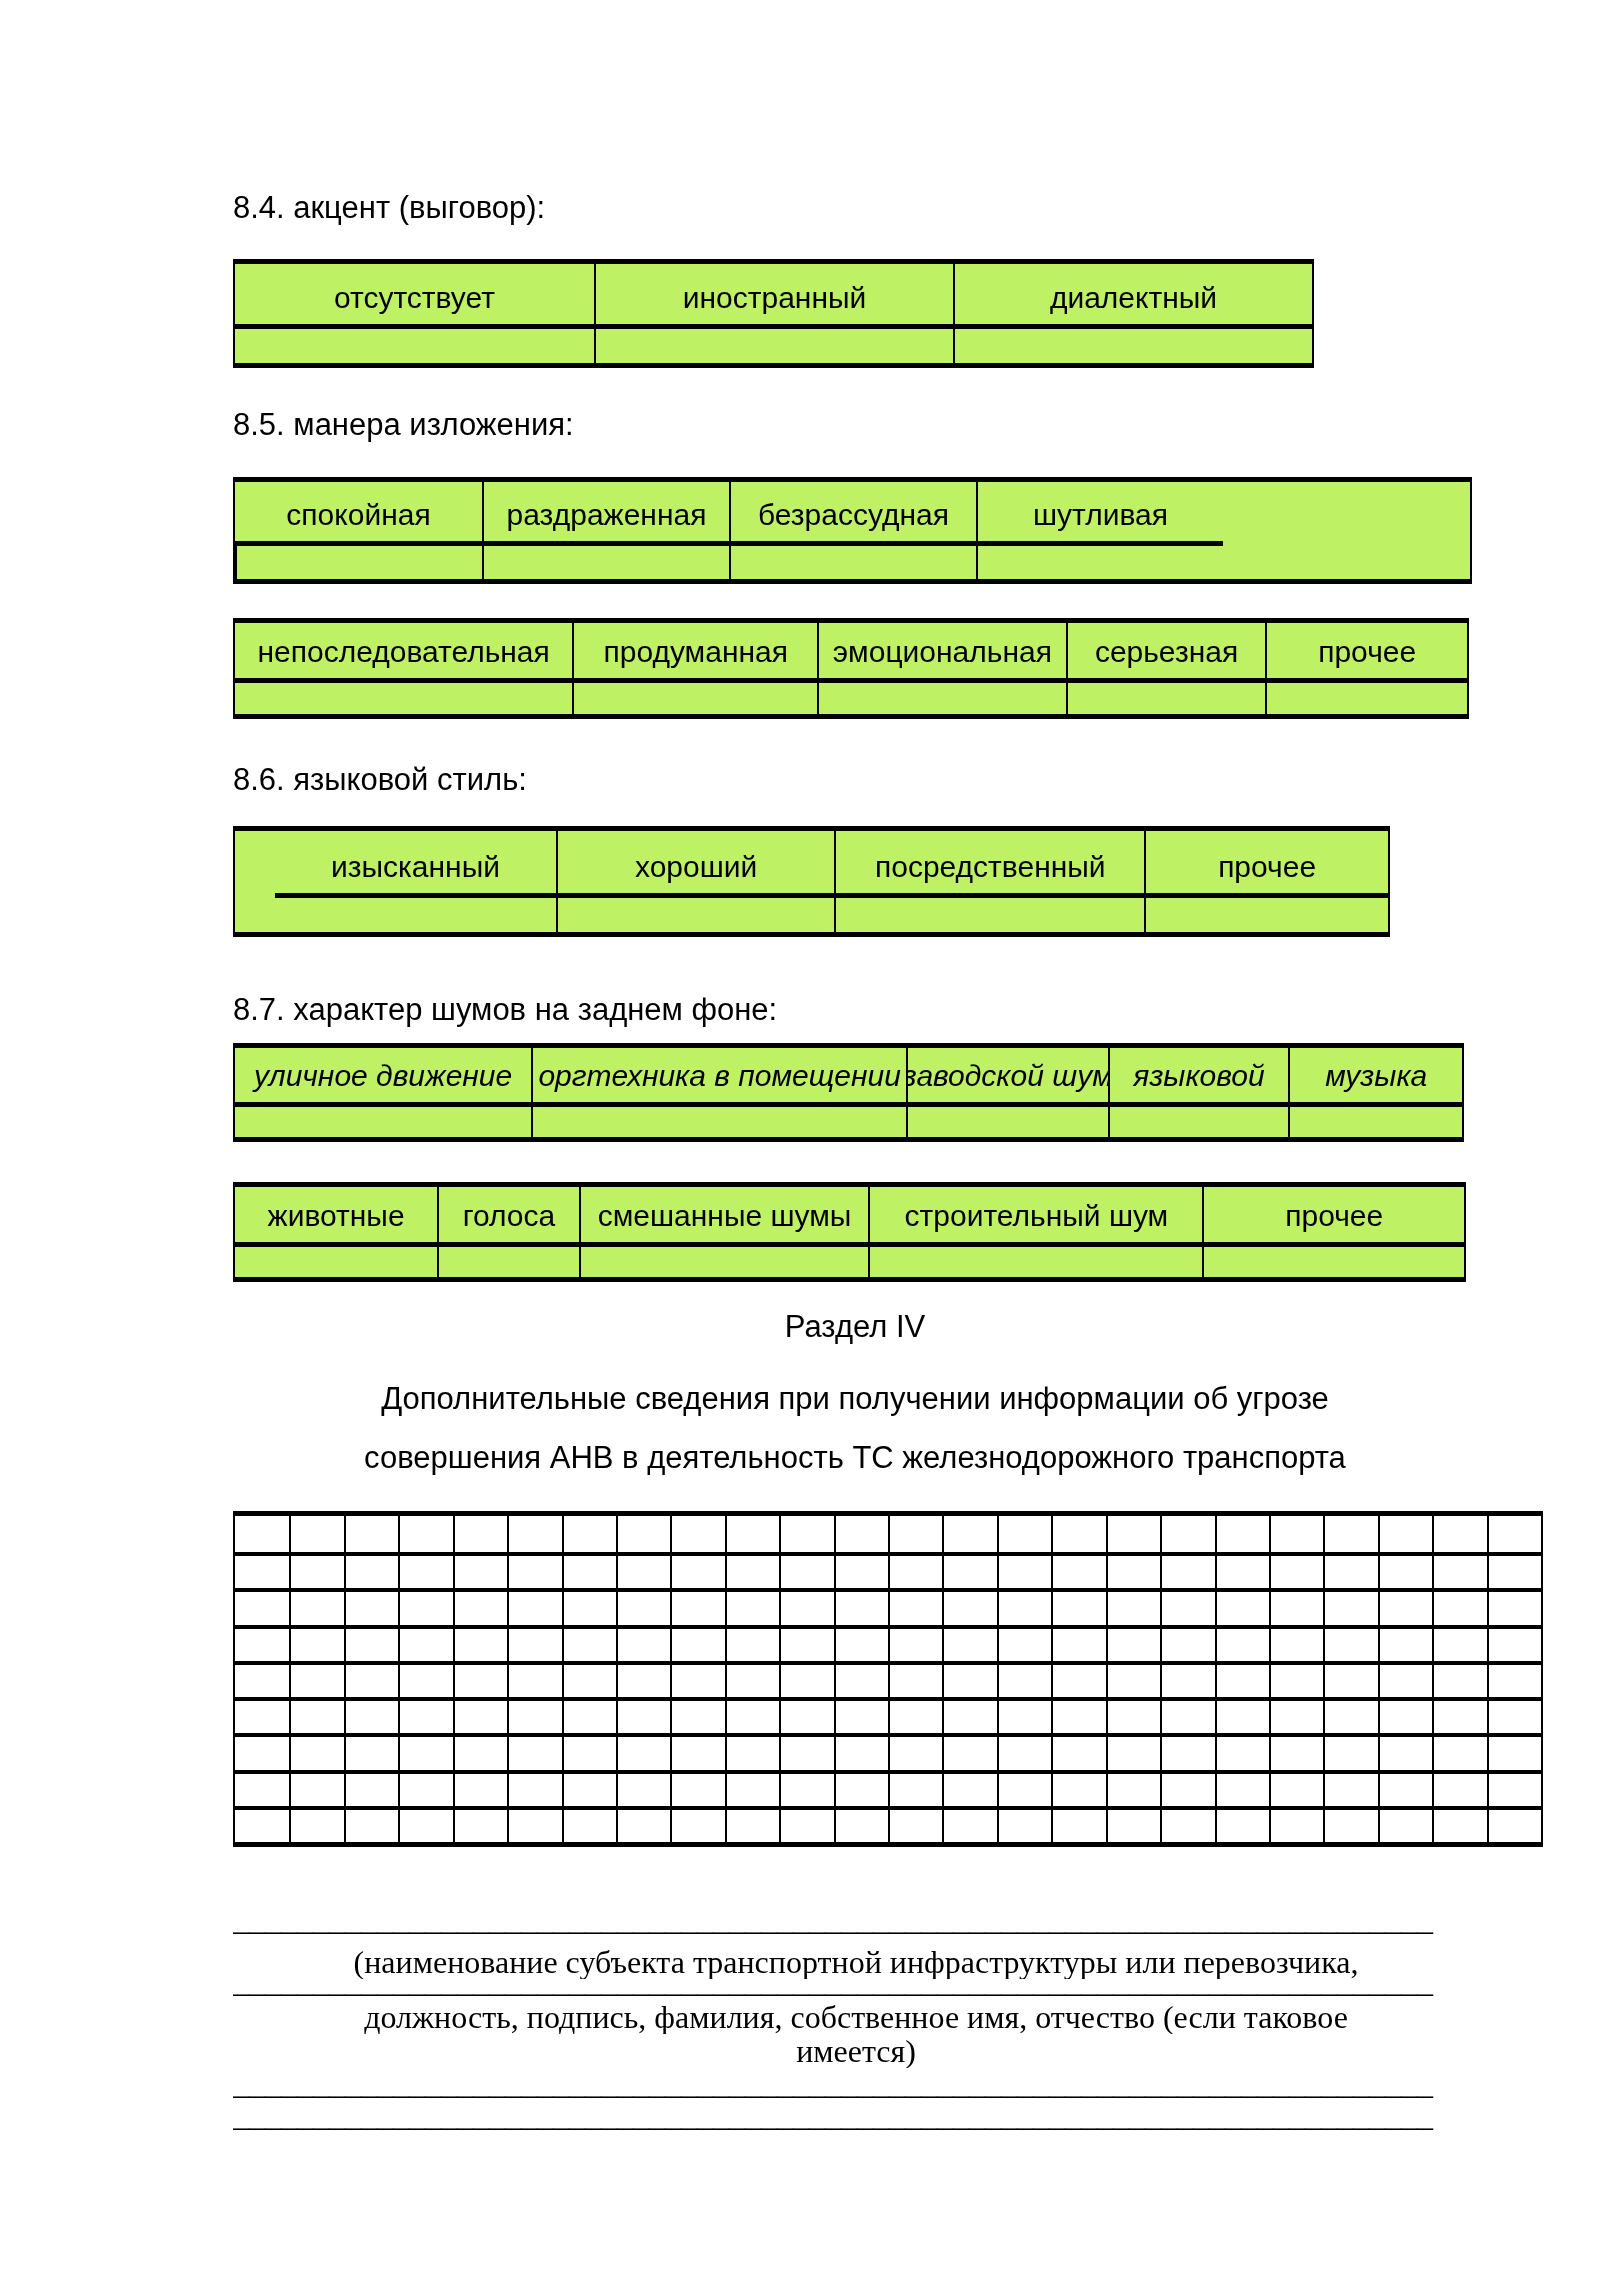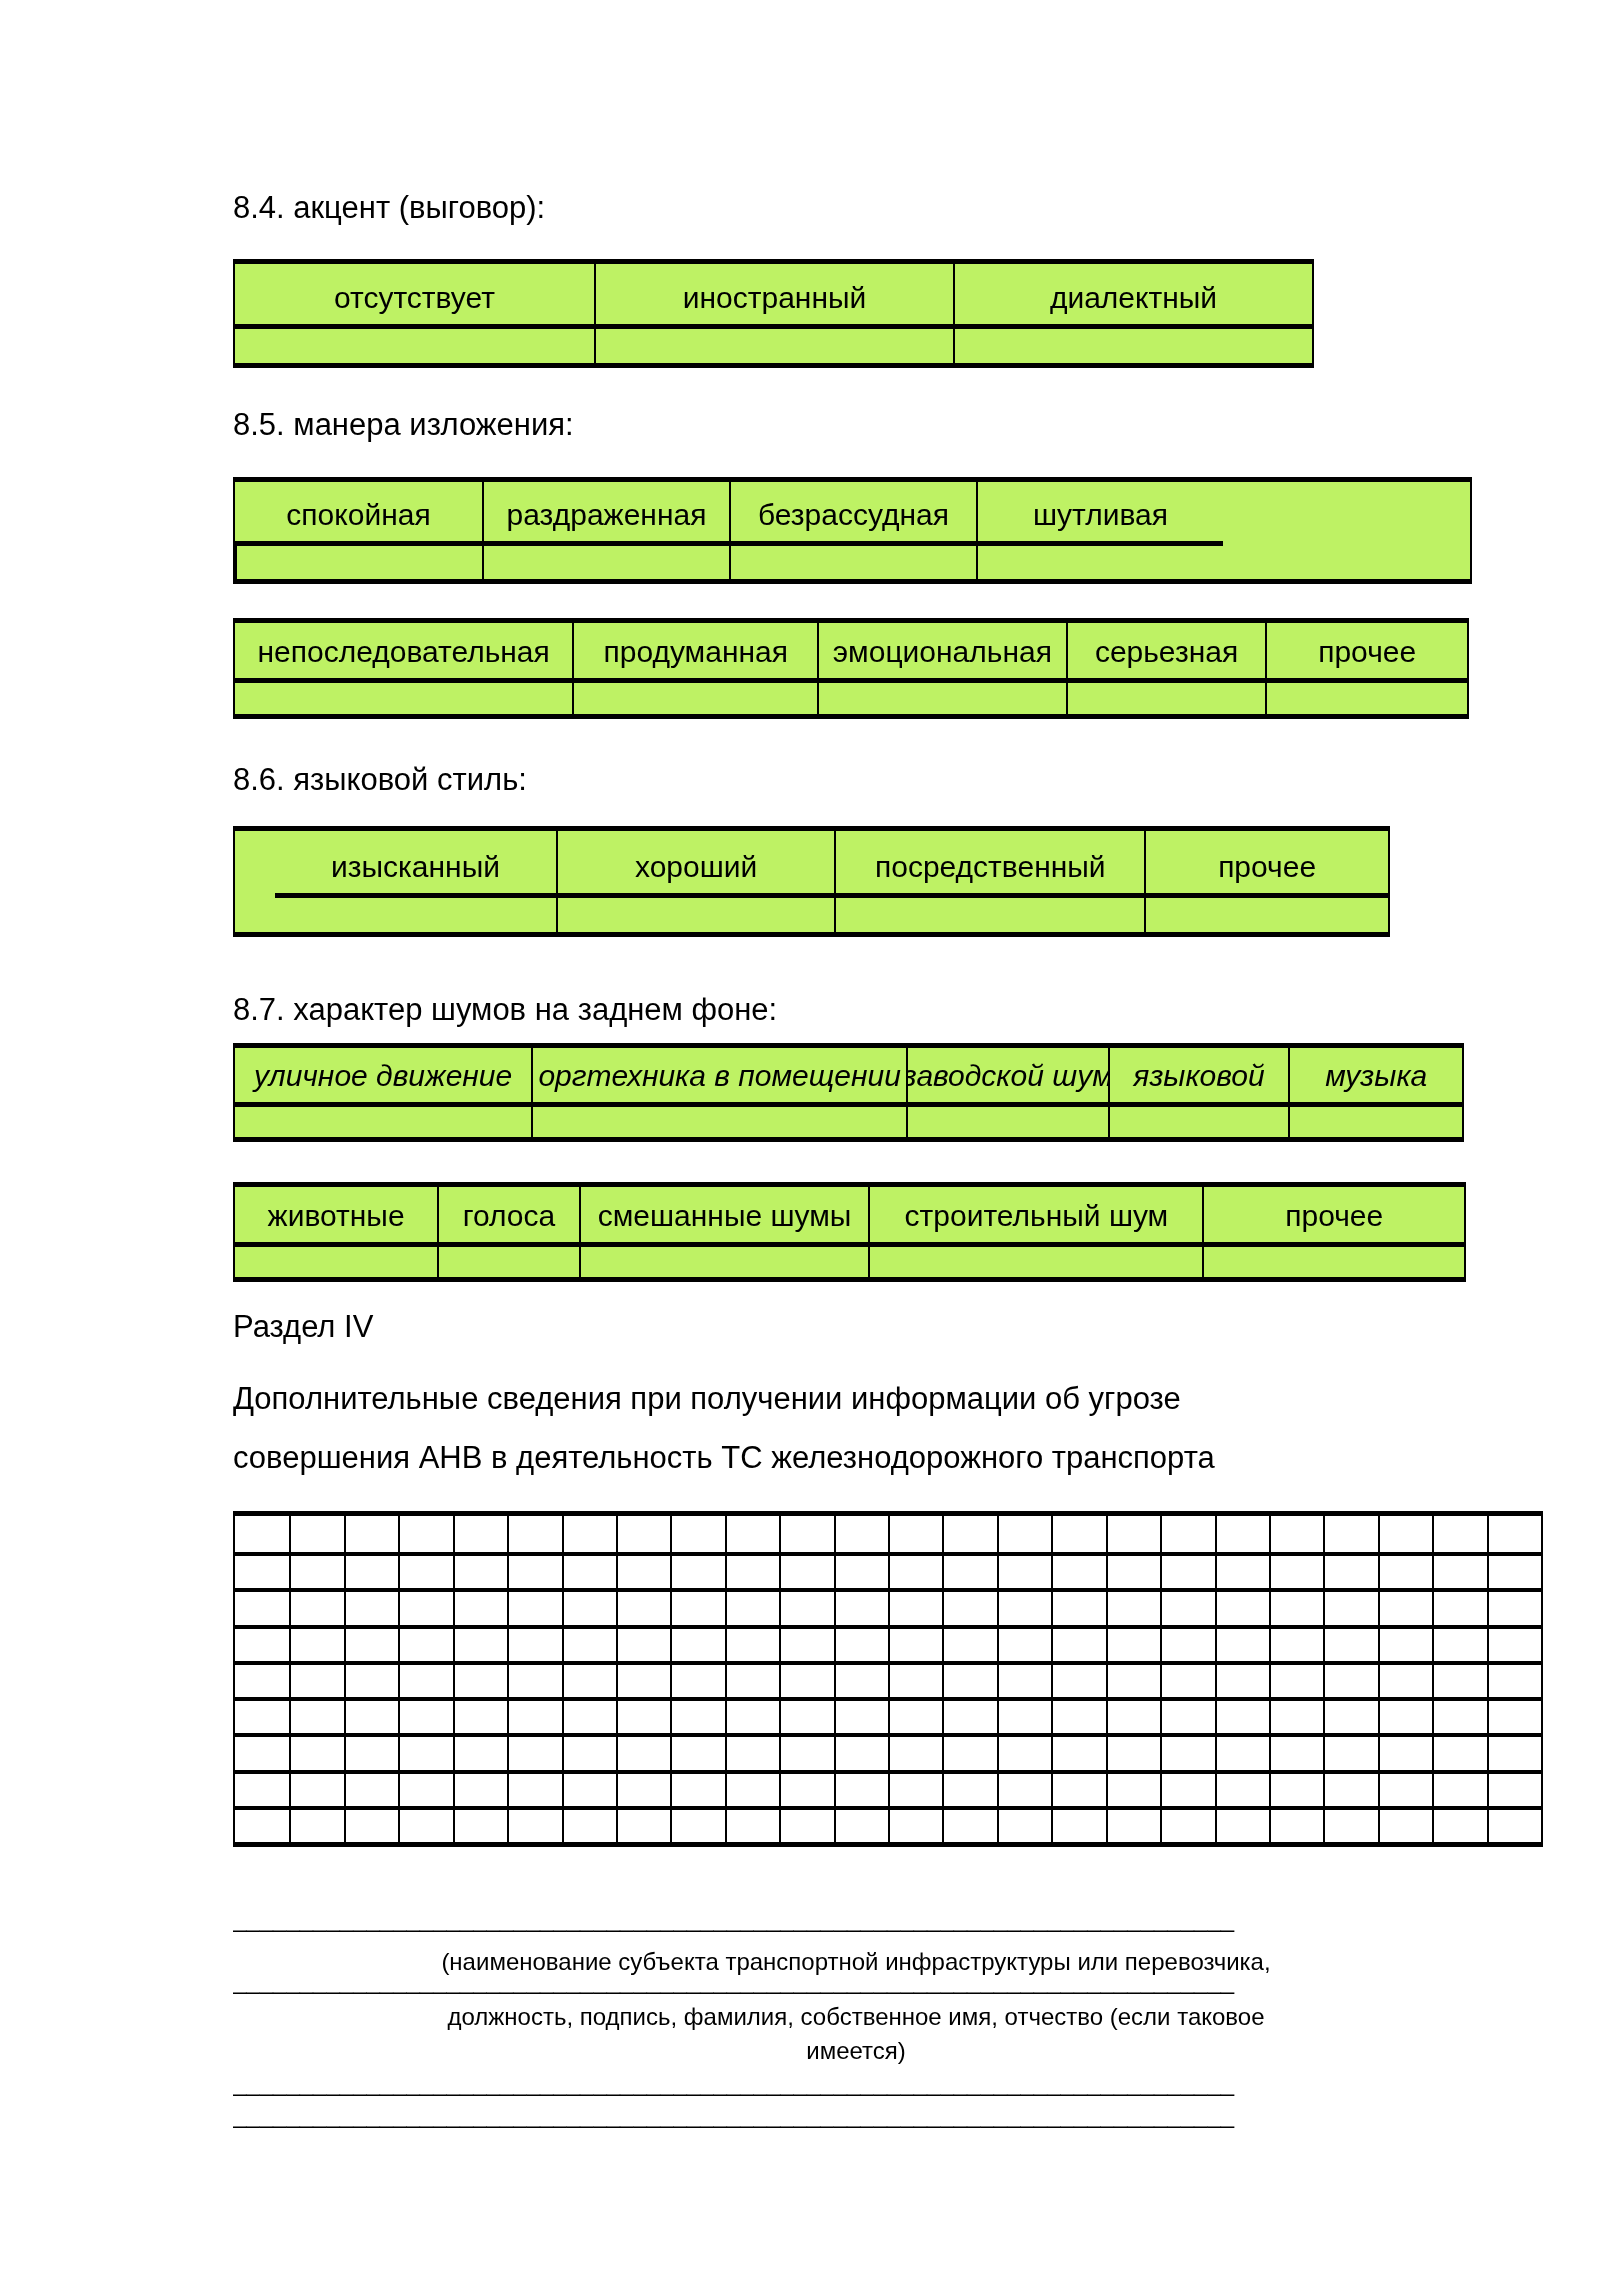--- a/index.html
+++ b/index.html
@@ -31,37 +31,37 @@
   .tbl .first{border-left:none;}
   .t84{top:259px;width:1081px;grid-template-columns:1fr 1fr 1fr;grid-template-rows:65px 34px;}
   .t85a{top:477px;width:1239px;grid-template-columns:repeat(5,1fr);grid-template-rows:64px 33px;}
   .t85b{top:618px;width:1236px;grid-template-columns:517fr 375fr 381fr 306fr 309fr;grid-template-rows:60px 31px;}
   .t86{top:826px;width:1157px;grid-template-columns:446fr 442fr 492fr 387fr;grid-template-rows:67px 34px;padding-left:40px;}
   .t87a{top:1043px;width:1231px;grid-template-columns:454fr 574fr 309fr 277fr 266fr;grid-template-rows:59px 30px;font-style:italic;}
   .t87b{top:1182px;width:1233px;grid-template-columns:310fr 217fr 444fr 512fr 401fr;grid-template-rows:60px 30px;}
   
   .h-center{
     position:absolute;left:233px;width:1244px;
-    text-align:left;font-size:31px;line-height:37px;white-space:nowrap;
+    text-align:center;font-size:31px;line-height:37px;white-space:nowrap;
   }
   
   .notes-grid{
     position:absolute;left:233px;top:1511px;width:1310px;height:336px;
     display:grid;grid-template-columns:repeat(24,1fr);grid-auto-rows:1fr;
     box-sizing:border-box;border:2.6px solid #000;
     border-top-width:5.2px;border-bottom-width:5.2px;background:#fff;
   }
   .notes-grid > div{border-left:2px solid #000;border-top:4.6px solid #000;}
   .notes-grid > div:nth-child(24n+1){border-left:none;}
   .notes-grid > div:nth-child(-n+24){border-top:none;}
   
   .mono{
     position:absolute;left:233px;width:1246px;
-    font-family:Liberation Sans, sans-serif;
-    font-size:24px;line-height:34px;
+    font-family:Liberation Serif, serif;
+    font-size:32px;line-height:34px;
     white-space:nowrap;overflow:hidden;
   }
   .mono.center{text-align:center;}
   .ul1{top:1902px;}
   .cap1{top:1945px;}
   .ul2{top:1964px;}
   .cap2{top:2000px;}
   .cap3{top:2034px;}
   .ul3{top:2066px;}
   .ul4{top:2098px;}

